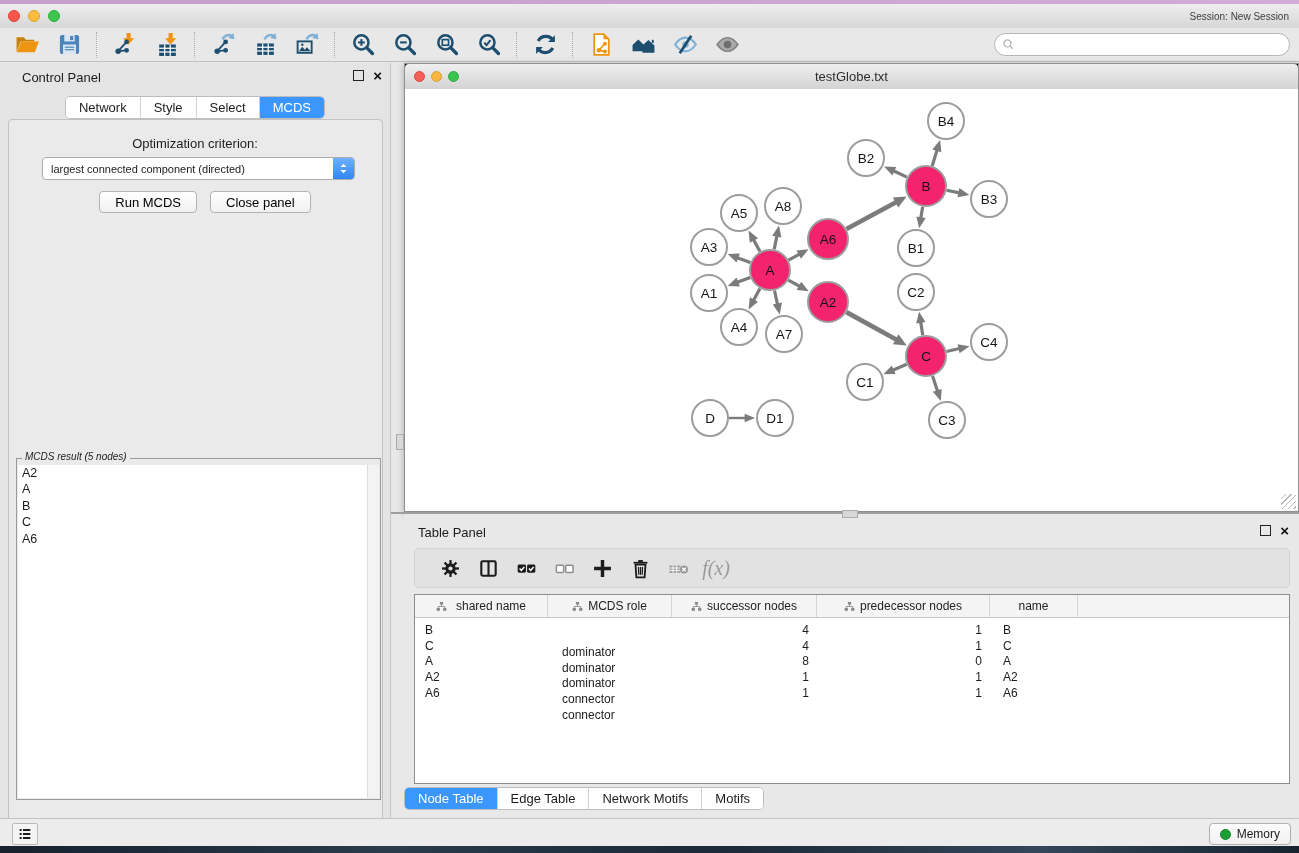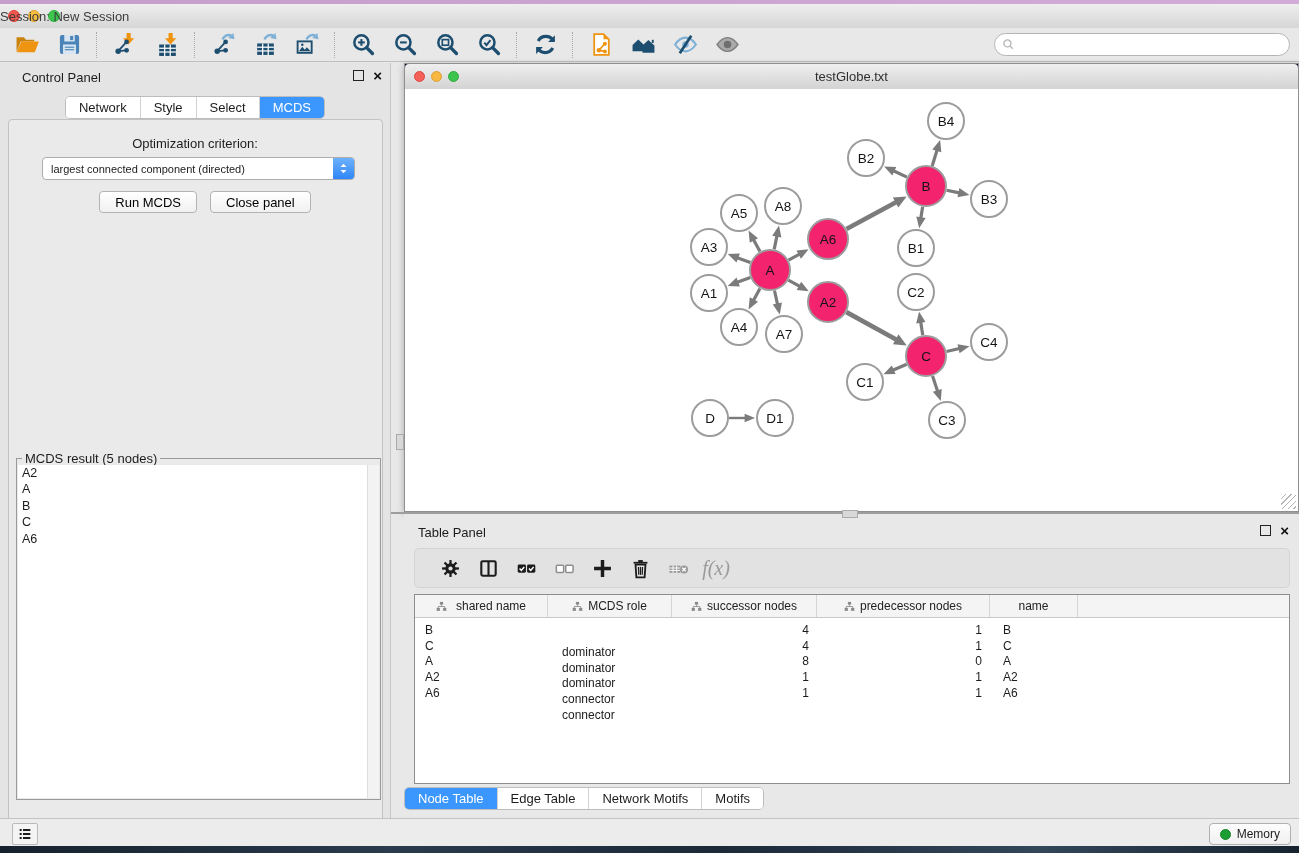--- a/index.html
+++ b/index.html
@@ -10,21 +10,21 @@
   .strip-bottom{position:absolute;left:0;top:846px;width:1299px;height:7px;
      background:linear-gradient(90deg,#15212d,#2a3b4d 30%,#1b2938 55%,#33465a 80%,#16232f);}
   
   .titlebar{position:absolute;left:0;top:4px;width:1299px;height:24px;
      background:linear-gradient(#eeeeee,#d6d6d6);display:flex;align-items:center;}
   .lights{display:flex;gap:8px;margin-left:8px;}
   .light{width:12px;height:12px;border-radius:50%;box-sizing:border-box;}
   .light.red{background:#f5564d;border:1px solid #dd4138;}
   .light.yellow{background:#f6bd3f;border:1px solid #dda335;}
   .light.green{background:#3bc64e;border:1px solid #2fae41;}
-  .win-title{position:absolute;left:0;right:2px;text-align:left;font-size:13px;color:#3d3d3d;}
+  .win-title{position:absolute;left:0;right:10px;text-align:right;font-size:10px;color:#3d3d3d;}
   
   .toolbar{position:absolute;left:0;top:28px;width:1299px;height:34px;border-bottom:1px solid #bfbfbf;
      display:flex;align-items:center;padding-left:6px;box-sizing:border-box;background:#e8e8e8;}
   .tb-groups{display:flex;align-items:center;height:100%;}
   .tb-btn{width:42px;height:30px;display:flex;align-items:center;justify-content:center;cursor:pointer;}
   .tb-btn svg{width:25px;height:25px;}
   .tb-sep{width:1px;height:26px;margin:0 6px;border-left:1px dotted #aaa;}
   .search{margin-left:auto;margin-right:9px;width:296px;height:23px;border:1px solid #b5b5b5;border-radius:12px;
      background:#fff;display:flex;align-items:center;padding-left:7px;box-sizing:border-box;}
   .search svg{width:13px;height:13px;opacity:.55;}
@@ -47,21 +47,21 @@
   .select{position:absolute;left:42px;top:94px;width:313px;height:23px;background:#fff;border:1px solid #adadad;
      border-radius:4px;box-sizing:border-box;display:flex;align-items:center;cursor:pointer;}
   .select .val{flex:1;font-size:11px;padding-left:8px;white-space:nowrap;overflow:hidden;}
   .stepper{width:21px;height:21px;background:linear-gradient(#6db1fe,#2f86f6);border-radius:0 3px 3px 0;
      display:flex;align-items:center;justify-content:center;}
   .stepper svg{width:11px;height:15px;}
   .cp-buttons{position:absolute;top:128px;left:10px;width:100%;display:flex;justify-content:center;gap:13px;}
   .btn{height:22px;padding:0 15px;font-size:13px;background:linear-gradient(#ffffff,#f1f1f1);
      border:1px solid #b3b3b3;border-radius:4px;display:flex;align-items:center;cursor:pointer;}
   .groupbox{position:absolute;left:16px;top:395px;width:365px;height:342px;border:1px solid #9a9a9a;box-sizing:border-box;}
-  .legend{position:absolute;top:-8px;left:5px;background:#eaeaea;padding:0 3px;font-size:13px;}
+  .legend{position:absolute;top:-8px;left:5px;background:#eaeaea;padding:0 3px;font-size:10px;font-style:italic;}
   .listbox{position:absolute;left:1px;top:6px;right:12px;bottom:1px;background:#fff;overflow:hidden;}
   .scrollstrip{position:absolute;top:6px;right:1px;bottom:1px;width:11px;background:#f3f3f3;border-left:1px solid #ddd;}
   .list-item{font-size:12.5px;line-height:16.4px;padding-left:4px;cursor:default;}
   
   .netwin{position:absolute;left:404px;top:63px;width:895px;height:449px;background:#0f172a;border:1px solid #8f8f8f;
      box-sizing:border-box;box-shadow:0 2px 7px rgba(0,0,0,.28);}
   .nw-titlebar{position:absolute;left:0;top:0;width:100%;height:25px;border-bottom:1px solid #a6a6a6;
      background:linear-gradient(#efefef,#d3d3d3);border-radius:4px 4px 0 0;display:flex;align-items:center;}
   .nw-lights{display:flex;gap:6px;margin-left:9px;}
   .nw-light{width:11px;height:11px;border-radius:50%;box-sizing:border-box;}

